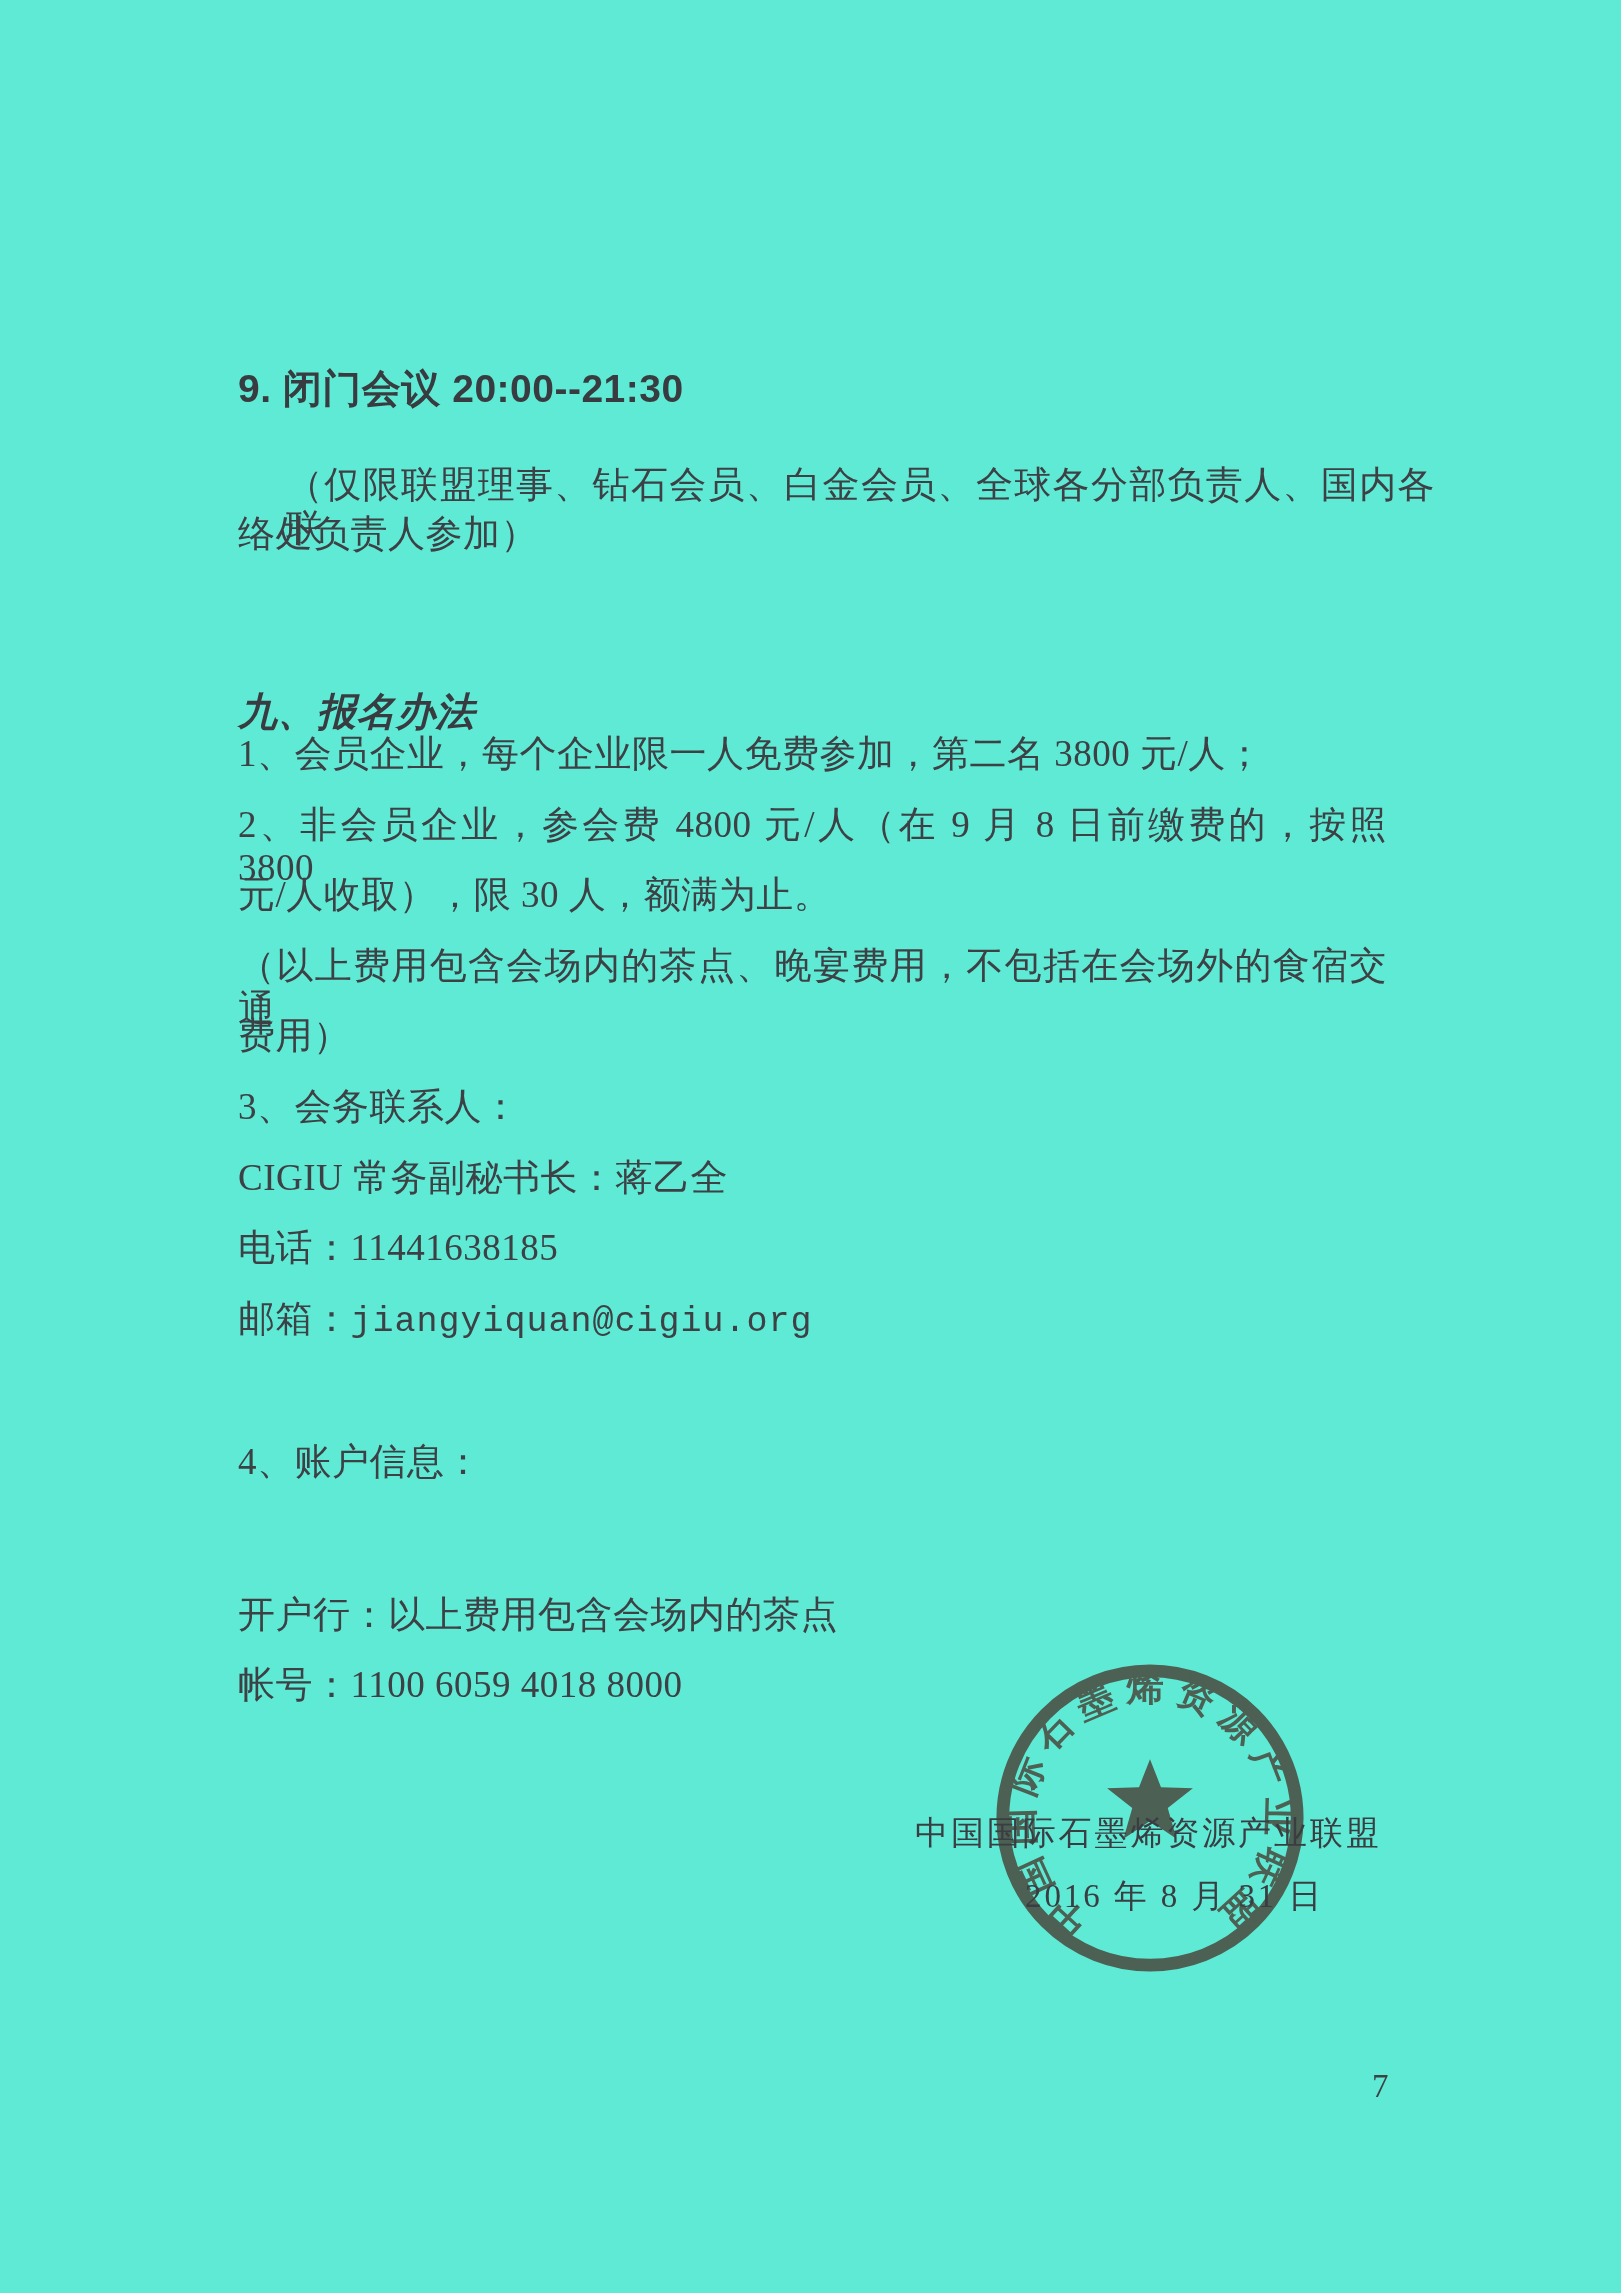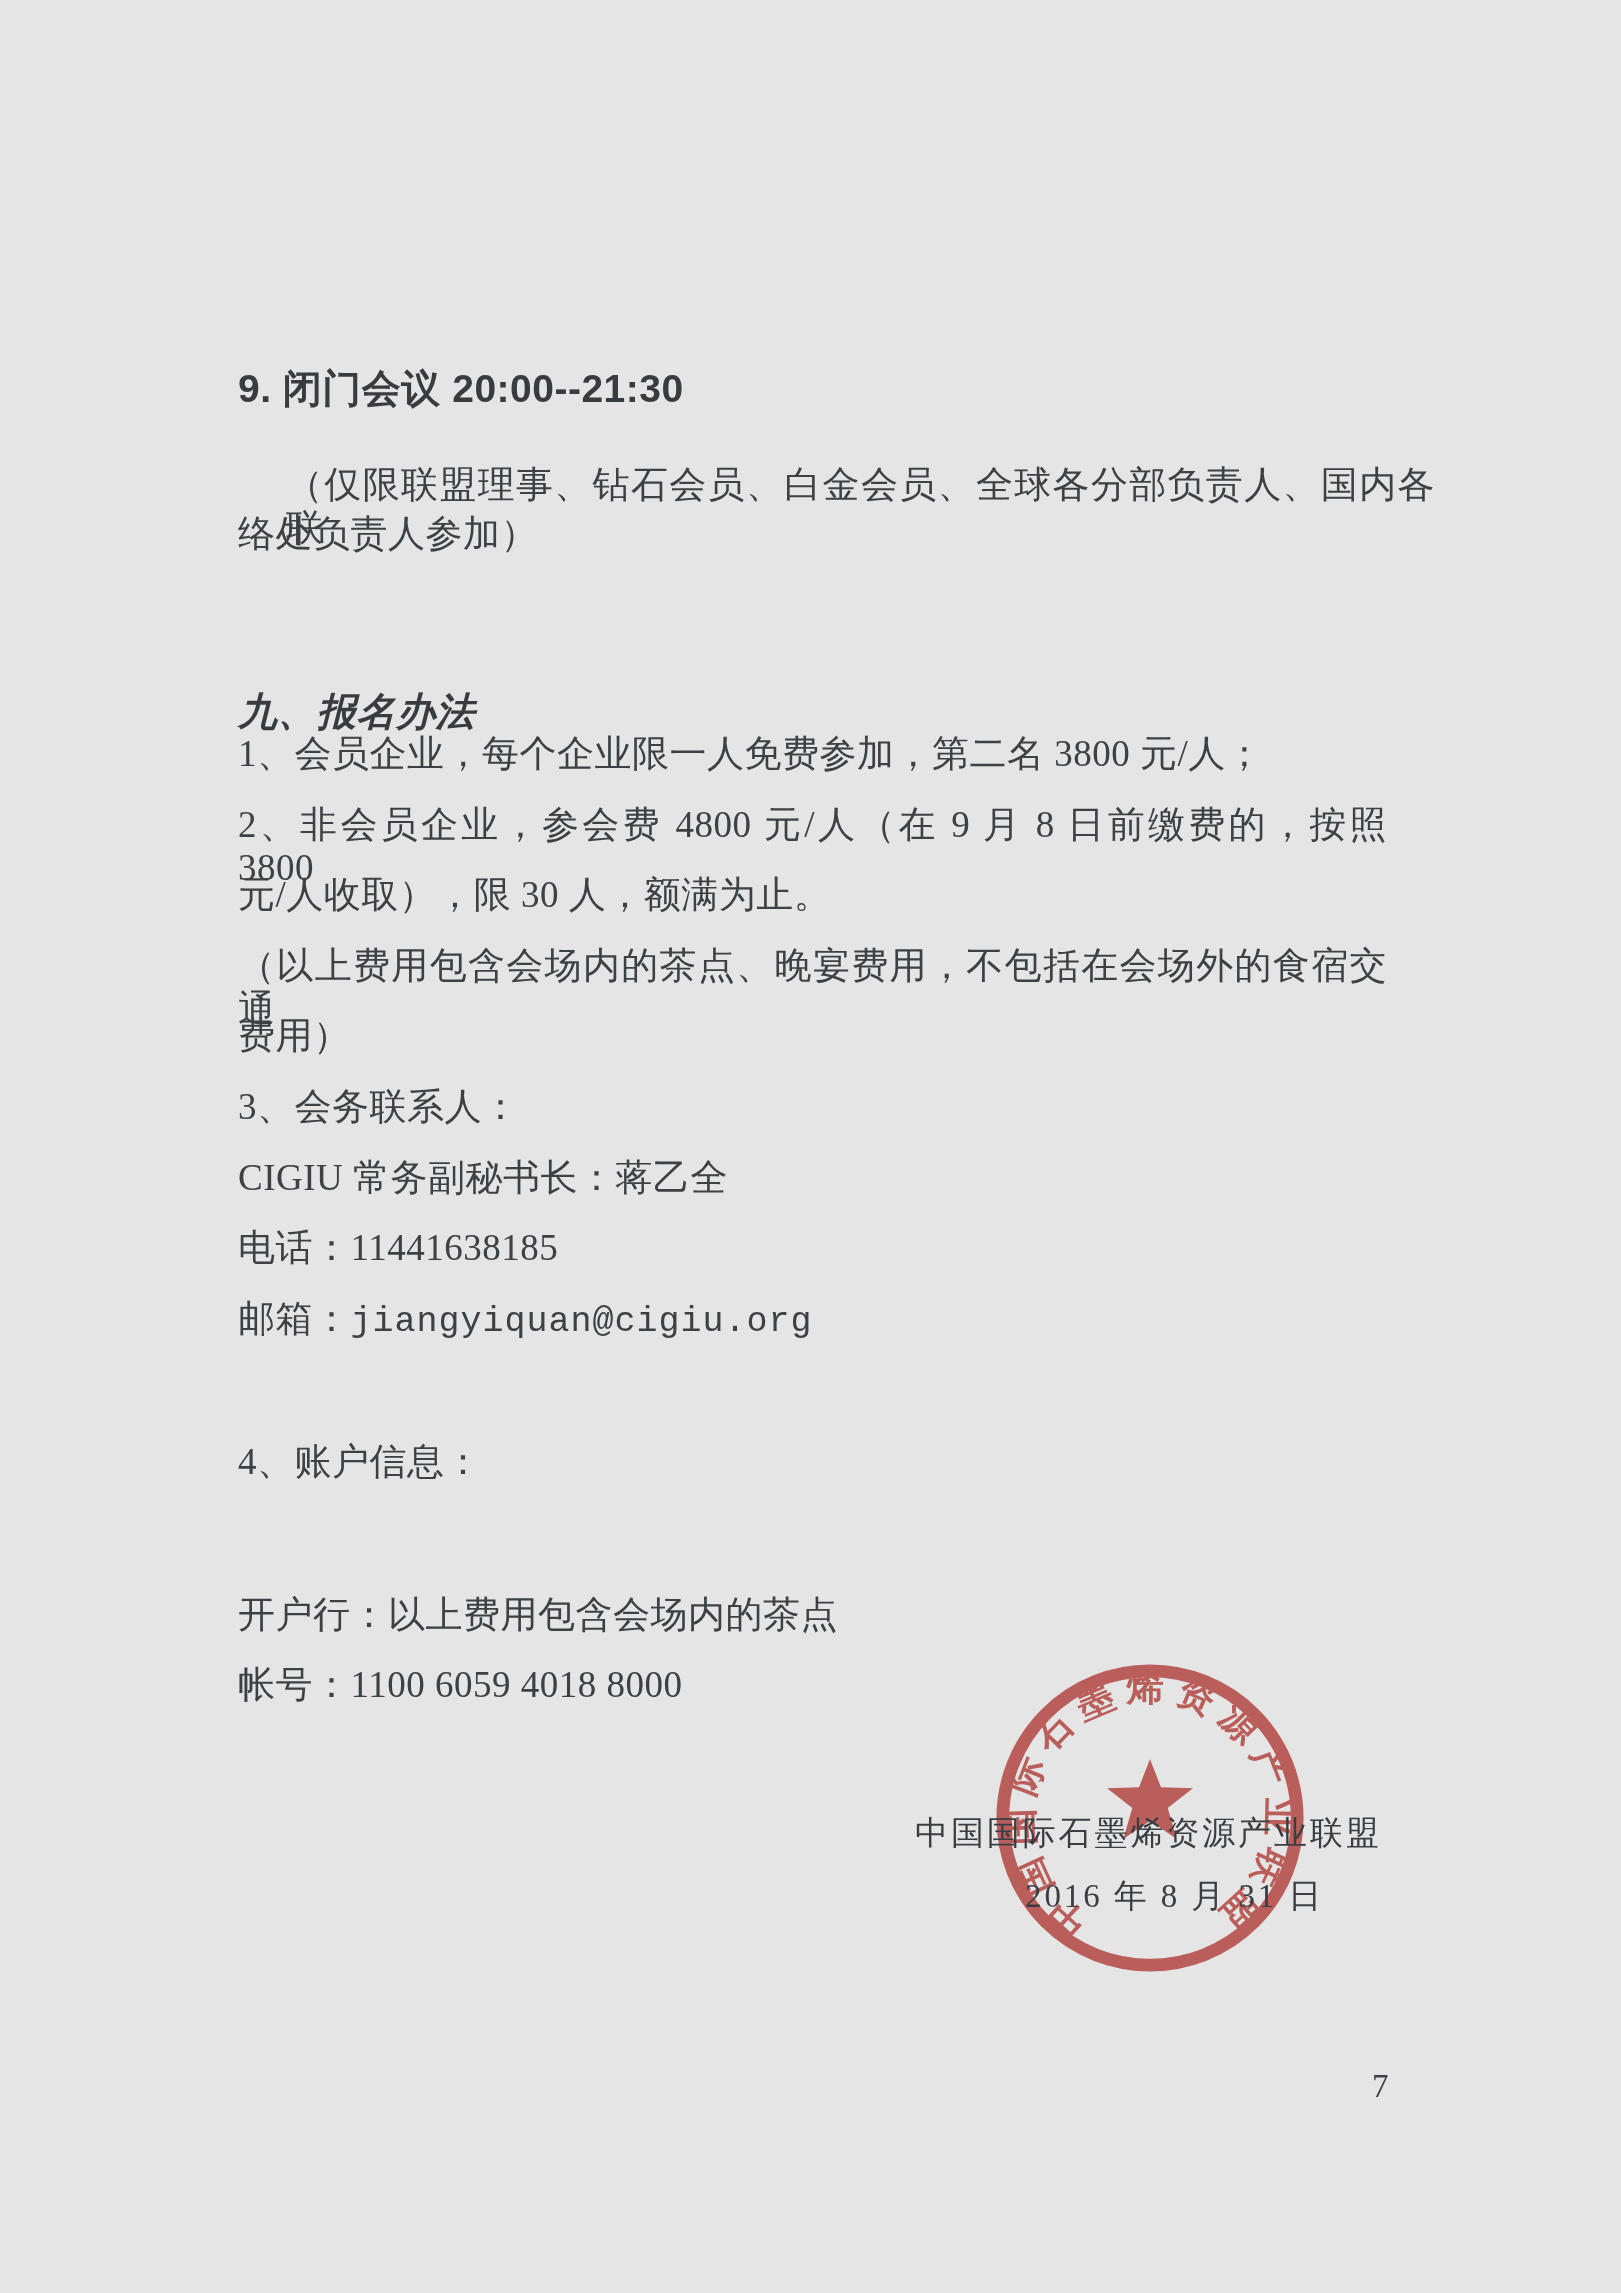--- a/index.html
+++ b/index.html
@@ -1,20 +1,20 @@
 <!DOCTYPE html>
 <html><head>
 <meta charset="utf-8">
 <style>
   html,body{margin:0;padding:0;background:#9a9a9a;}
   .page{
     position:relative;
     width:1621px;height:2294px;
     margin:0 auto;
-    background:#e5e5e5;
+    background:#5eead4;
     overflow:hidden;
     font-family:"Liberation Serif","DejaVu Serif",serif;
   }
   .line{
     position:absolute;
     left:238px;
     color:#3d4145;
     font-size:37px;
     line-height:1.15;
     white-space:nowrap;

